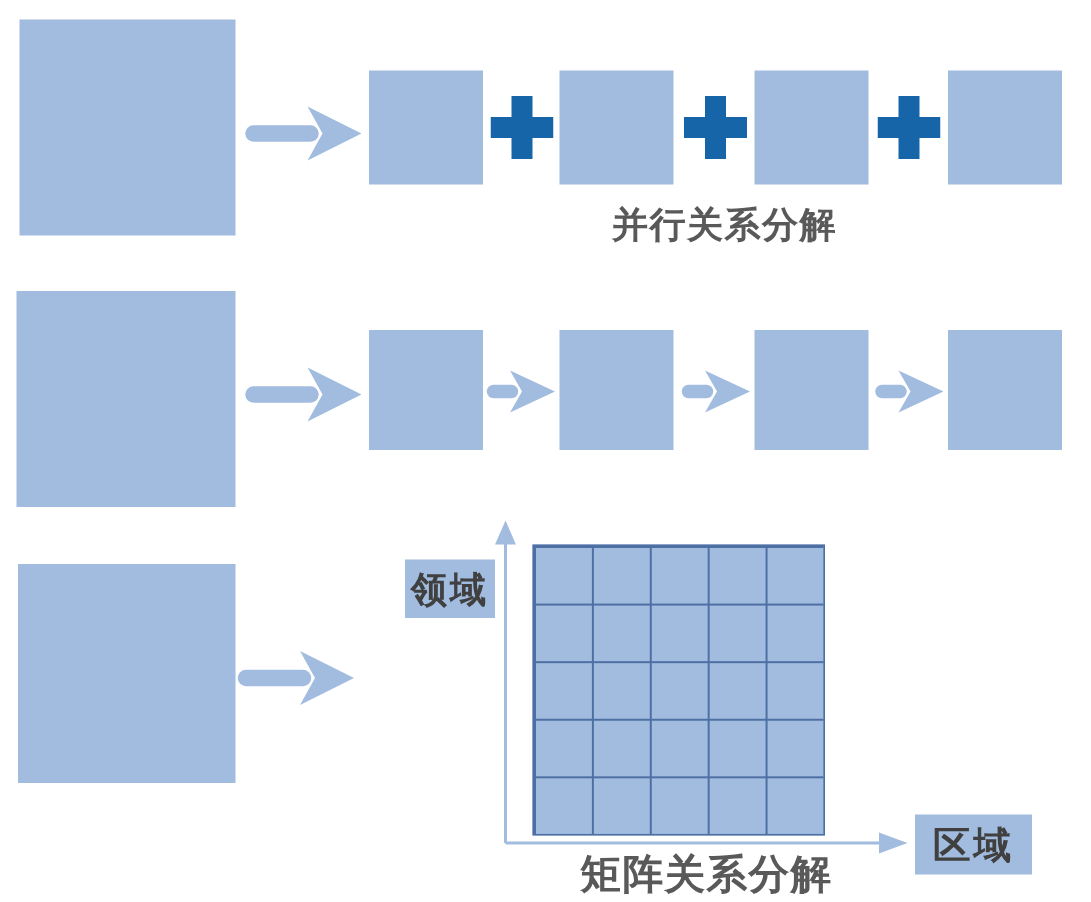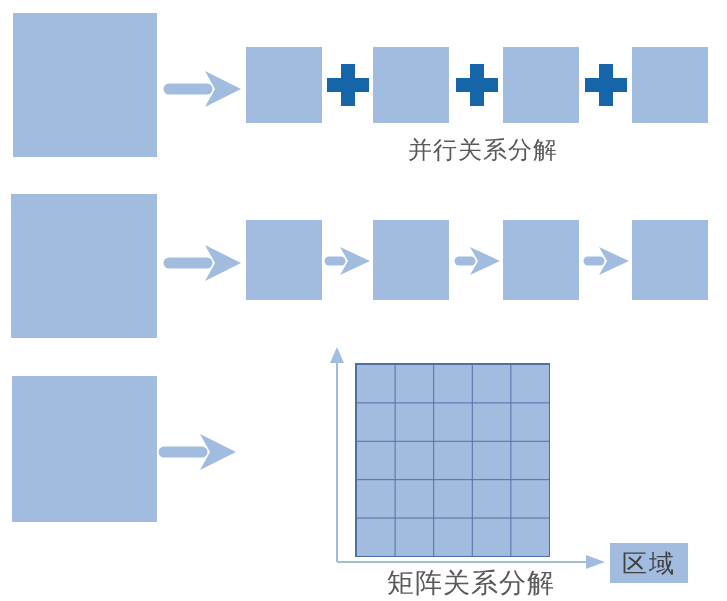--- a/index.html
+++ b/index.html
@@ -3,20 +3,21 @@
 <meta charset="utf-8">
 <style>
   html, body { margin: 0; padding: 0; background: #ffffff; }
   body { font-family: "DejaVu Sans", "Liberation Sans", sans-serif; }
   .canvas {
     position: relative;
     width: 725px;
     height: 601px;
     background: #ffffff;
     overflow: hidden;
+    font-weight: bold;
   }
   .abs { position: absolute; }
   .big-square {
     background: var(--square-fill);
   }
   .small-square {
     background: var(--square-fill);
   }
   .row-label {
     color: var(--label-text);
@@ -108,19 +109,22 @@
 
   <svg class="abs" style="left:330px; top:345px;" width="285" height="225" viewBox="0 0 285 225">
     <line x1="7" y1="16" x2="7" y2="217" style="stroke:var(--arrow);" stroke-width="2"></line>
     <line x1="7" y1="217" x2="258" y2="217" style="stroke:var(--arrow);" stroke-width="2"></line>
     <path d="M7 2 L0 18 L14 18 Z" style="fill:var(--arrow);"></path>
     <path d="M275 217 L256 210 L256 224 Z" style="fill:var(--arrow);"></path>
   </svg>
 
   <div class="abs matrix-grid" style="left:355px; top:363px; width:195px; height:194px;"></div>
 
+  <div class="abs axis-box" style="left:270px; top:373px; width:60px; height:39px; font-size:24px;">
+    <span>领域</span>
+  </div>
   <div class="abs row-label" style="left:371px; top:565px; width:200px; font-size:27px;">矩阵关系分解</div>
 
   <div class="abs axis-box" style="left:610px; top:543px; width:78px; height:40px; font-size:25px;">
     <span>区域</span>
   </div>
 
 </div>
 
 </body></html>

